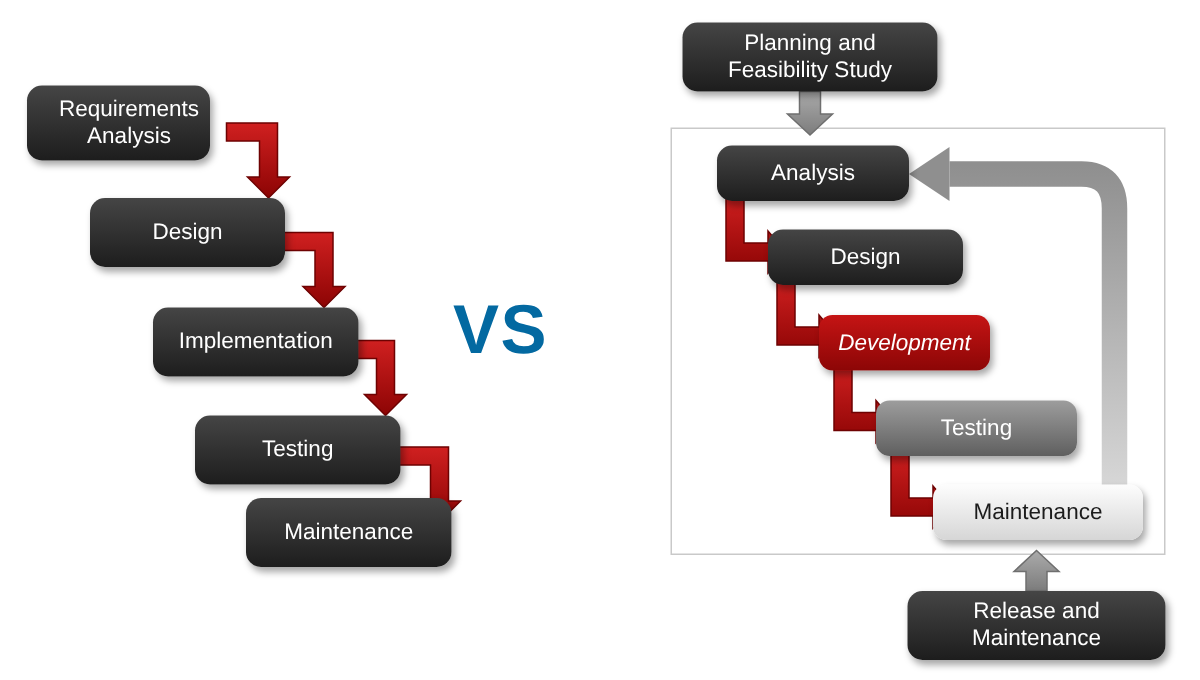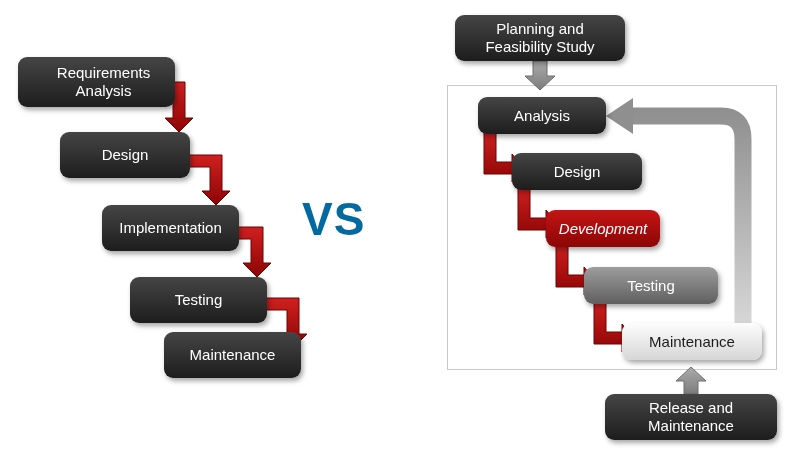--- a/index.html
+++ b/index.html
@@ -11,21 +11,21 @@
     position:absolute;left:447px;top:85px;width:330px;height:285px;
     border:1px solid #c9c9c9;background:#ffffff;box-sizing:border-box;z-index:0;
   }
   svg.arrows{position:absolute;left:0;top:0;z-index:1;}
   .box{
     position:absolute;display:flex;align-items:center;justify-content:center;
     text-align:center;border-radius:9px;font-size:15px;color:#ffffff;
     line-height:1.2;padding:2px 6px;box-sizing:border-box;z-index:2;
     box-shadow:2px 3px 5px rgba(0,0,0,.35);
   }
-  .dark{background:linear-gradient(180deg,#454545,#1d1d1d);}
+  .dark{background:linear-gradient(180deg,#454545,#1d1d1d);border-radius:10px;}
   .red{background:linear-gradient(180deg,#c51414,#8c0606);}
   .gray{background:linear-gradient(180deg,#9d9d9d,#5f5f5f);}
   .light{background:linear-gradient(180deg,#fdfdfd,#d6d6d6);color:#1c1c1c;}
   .vs{
     position:absolute;left:302px;top:192px;font-size:46px;font-weight:800;
     color:#0369a1;z-index:2;letter-spacing:1px;
   }
 </style>
 </head>
 <body>
@@ -61,21 +61,21 @@
     <path d="M0,0 H12 V32 H28 V24 L40,38 L28,52 V44 H0 Z" transform="translate(594,300)" fill="url(#redGrad)" stroke="#6e0202" stroke-width="1"></path>
 
     <path d="M533,61 H547 V76 H555 L540,90 L525,76 H533 Z" fill="url(#grayGrad)" stroke="#6f6f6f" stroke-width="1"></path>
 
     <path d="M684,394 V381 H676 L691,367 L706,381 H698 V394 Z" fill="url(#grayGrad)" stroke="#6f6f6f" stroke-width="1"></path>
 
     <path d="M743,340 L743,139 Q743,116 721,116 L633,116" fill="none" stroke="url(#loopGrad)" stroke-width="17"></path>
     <polygon points="633,98 633,134 606,116" fill="#8f8f8f"></polygon>
   </svg>
 
-  <div class="box dark" style="left:18px;top:57px;width:157px;height:50px;padding-left:20px;">Requirements Analysis</div>
+  <div class="box dark" style="left:18px;top:57px;width:122px;height:50px;padding-left:20px;">Requirements Analysis</div>
   <div class="box dark" style="left:60px;top:132px;width:130px;height:46px;">Design</div>
   <div class="box dark" style="left:102px;top:205px;width:137px;height:46px;">Implementation</div>
   <div class="box dark" style="left:130px;top:277px;width:137px;height:46px;">Testing</div>
   <div class="box dark" style="left:164px;top:332px;width:137px;height:46px;">Maintenance</div>
 
   <div class="vs">VS</div>
 
   <div class="box dark" style="left:455px;top:15px;width:170px;height:46px;">Planning and Feasibility Study</div>
   <div class="box dark" style="left:478px;top:97px;width:128px;height:37px;">Analysis</div>
 

